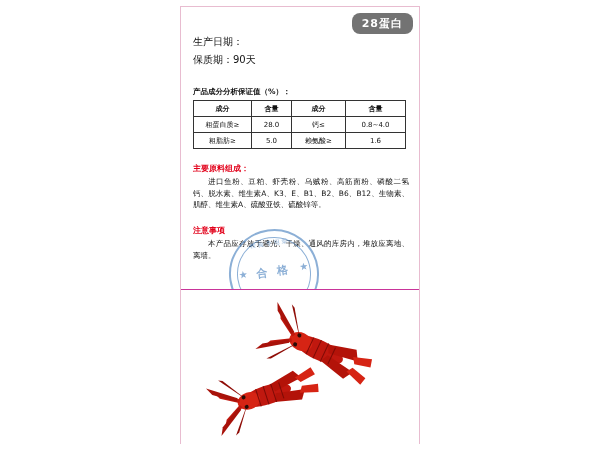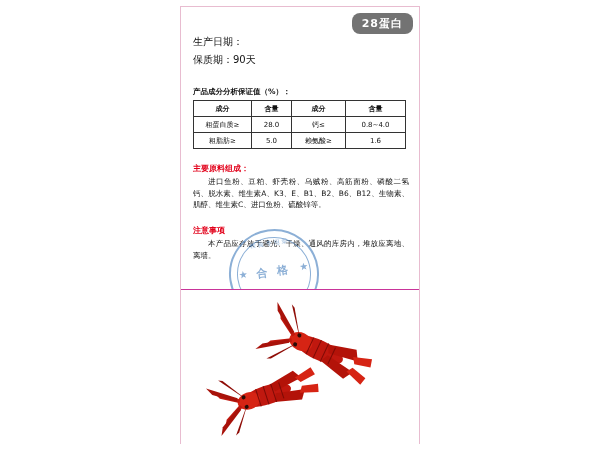--- a/index.html
+++ b/index.html
@@ -140,21 +140,21 @@
           <tr>
             <td>粗脂肪≥</td>
             <td>5.0</td>
             <td>赖氨酸≥</td>
             <td>1.6</td>
           </tr>
         </tbody>
       </table>
 
       <div class="sec-title">主要原料组成：</div>
-      <div class="sec-body indent">进口鱼粉、豆粕、虾壳粉、乌贼粉、高筋面粉、磷酸二氢钙、脱水素、维生素A、K3、E、B1、B2、B6、B12、生物素、肌醇、维生素C、进口鱼粉、硫酸锌等。</div>
+      <div class="sec-body indent">进口鱼粉、豆粕、虾壳粉、乌贼粉、高筋面粉、磷酸二氢钙、脱水素、维生素A、K3、E、B1、B2、B6、B12、生物素、肌醇、维生素A、硫酸亚铁、硫酸锌等。</div>
 
       <div class="sec-title">注意事项</div>
       <div class="sec-body indent">本产品应存放于避光、干燥、通风的库房内，堆放应离地、离墙。</div>
 
     </div>
 
     <div class="stamp">
       <div class="inner"></div>
       <div class="arc">检验专用章</div>
       <div class="star">★</div>

